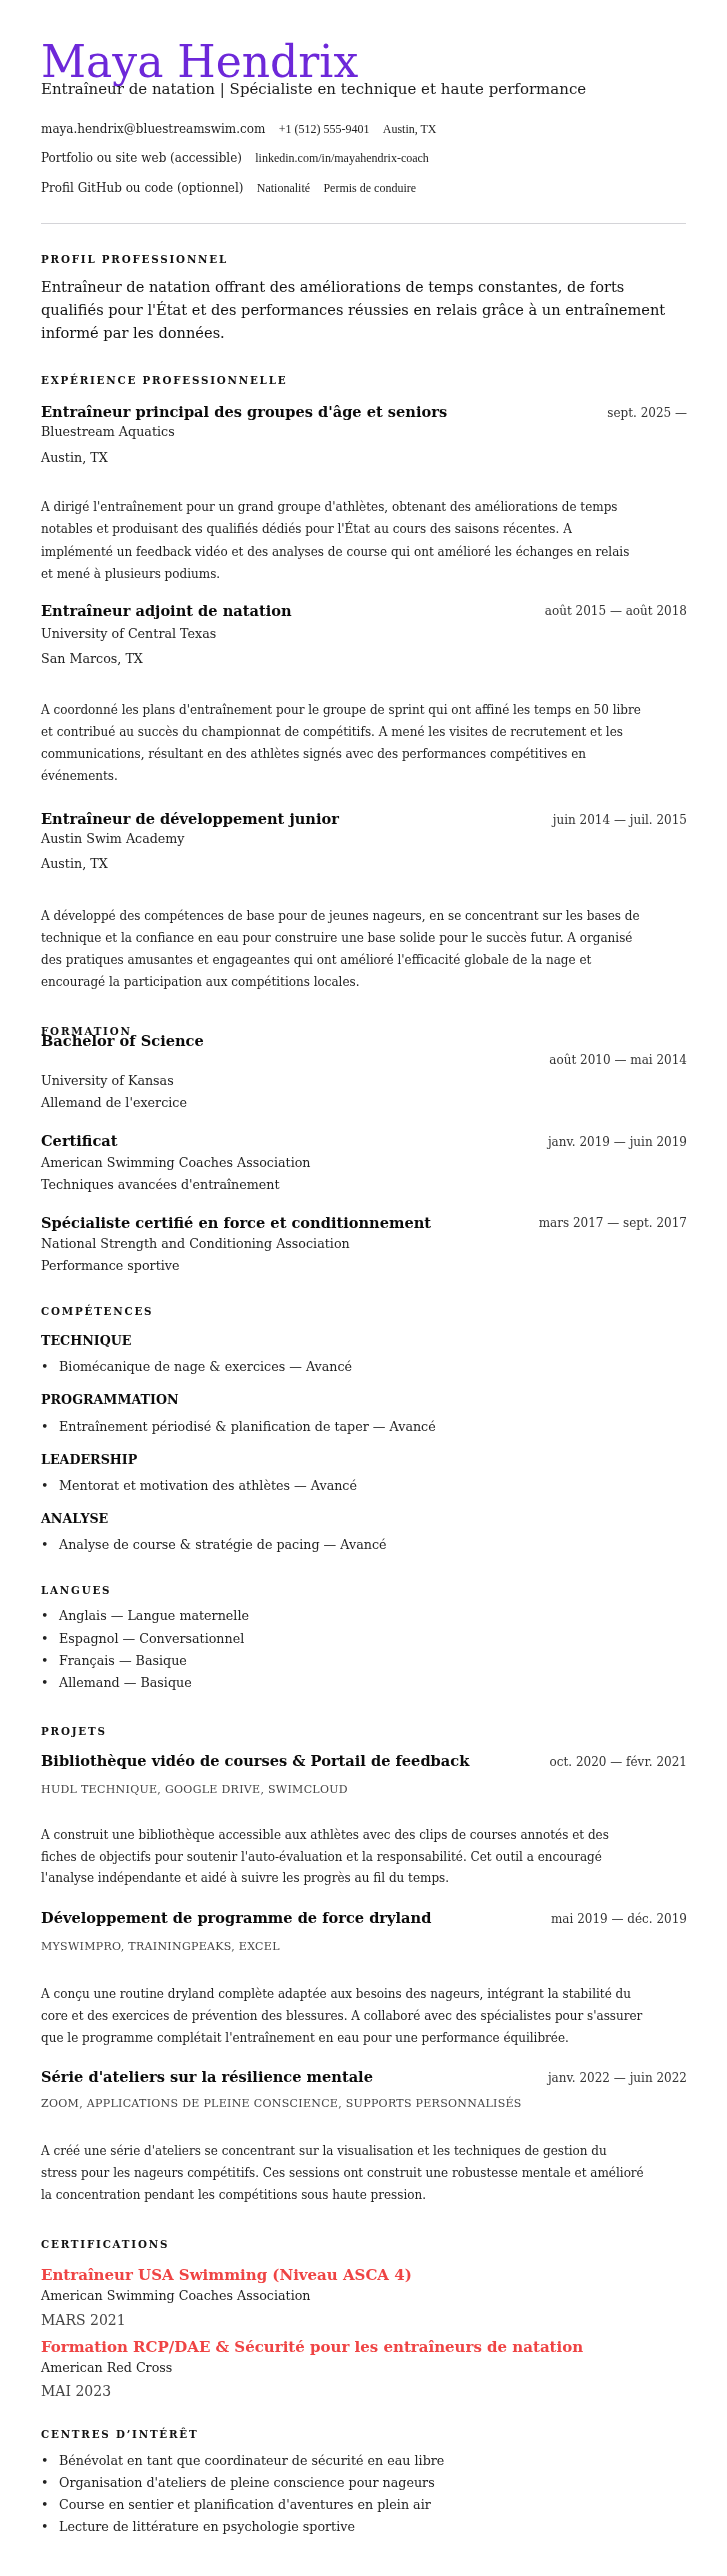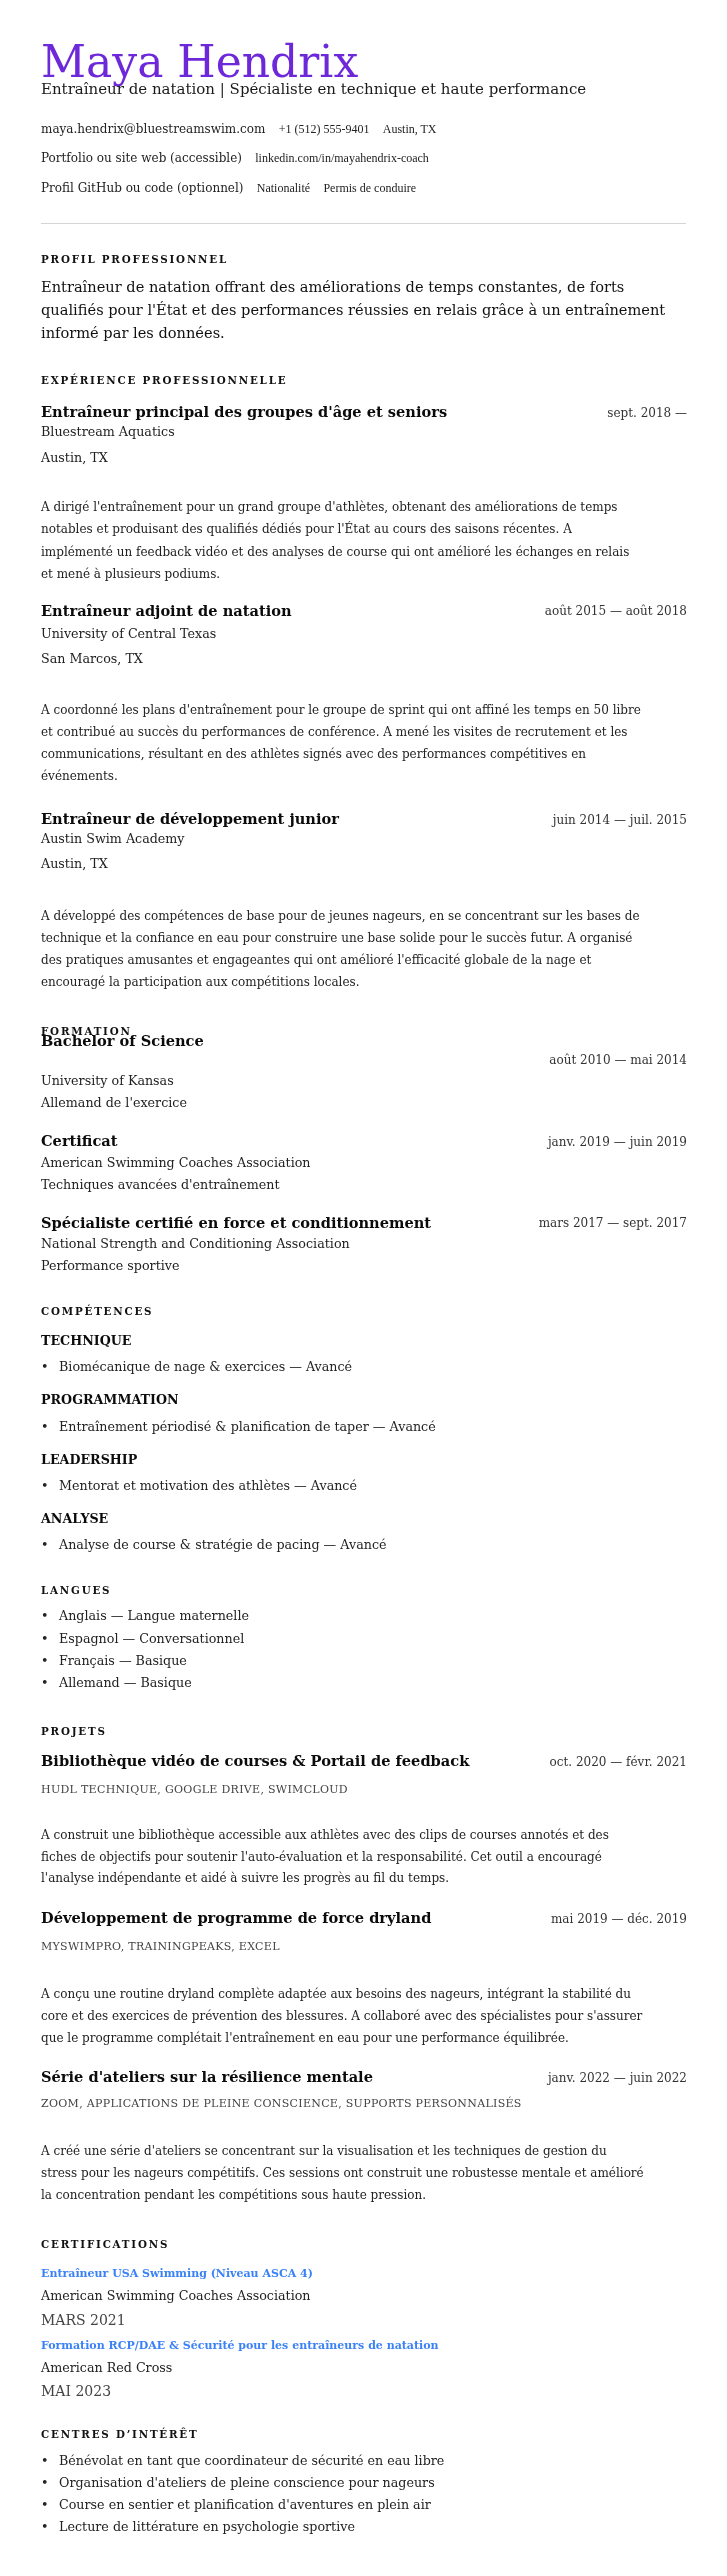--- a/index.html
+++ b/index.html
@@ -15,21 +15,21 @@
   .summary { left: 41px; font-size: 14.6px; color: #111111; }
   .item-title { left: 41px; font-size: 14.6px; font-weight: bold; color: #0b0b0b; }
   .item-date { right: 41px; font-size: 12px; color: #333333; text-align: right; }
   .item-sub { left: 41px; font-size: 12.7px; color: #222222; }
   .item-loc { left: 41px; font-size: 12.7px; color: #222222; }
   .desc { left: 41px; font-size: 12px; color: #222222; text-align: right; }
   .tech { left: 41px; font-size: 11px; color: #444444; letter-spacing: 0.3px; }
   .skill-h { left: 41px; font-size: 12.7px; font-weight: bold; color: #0b0b0b; }
   .bullet { left: 41px; font-size: 12.7px; color: #222222; }
   .bullet .dot { display: inline-block; width: 18px; }
-  .cert-title { left: 41px; font-size: 11px; font-weight: bold; color: #3b82f6; }
+  .cert-title { left: 41px; font-size: 15px; font-weight: bold; color: #ef4444; }
   .cert-date { left: 41px; font-size: 14px; color: #444444; }
 </style>
 </head>
 <body>
 
 <div class="abs name" style="top:40px">Maya Hendrix</div>
 <div class="abs subtitle" style="top:82px">Entraîneur de natation | Spécialiste en technique et haute performance</div>
 
 <div class="abs contact-row" style="top:123px">
   <span>maya.hendrix@bluestreamswim.com</span><span>+1 (512) 555-9401</span><span>Austin, TX</span>
@@ -44,34 +44,34 @@
 <div class="rule" style="top:223px"></div>
 
 <div class="abs section-h" style="top:254px">PROFIL PROFESSIONNEL</div>
 <div class="abs summary" style="top:280px">Entraîneur de natation offrant des améliorations de temps constantes, de forts</div>
 <div class="abs summary" style="top:303px">qualifiés pour l'État et des performances réussies en relais grâce à un entraînement</div>
 <div class="abs summary" style="top:326px">informé par les données.</div>
 
 <div class="abs section-h" style="top:375px">EXPÉRIENCE PROFESSIONNELLE</div>
 
 <div class="abs item-title" style="top:405px">Entraîneur principal des groupes d'âge et seniors</div>
-<div class="abs item-date" style="top:407px">sept. 2018 —</div>
+<div class="abs item-date" style="top:407px">sept. 2025 —</div>
 <div class="abs item-sub" style="top:426px">Bluestream Aquatics</div>
 <div class="abs item-loc" style="top:452px">Austin, TX</div>
 <div class="abs desc" style="top:501px">A dirigé l'entraînement pour un grand groupe d'athlètes, obtenant des améliorations de temps</div>
 <div class="abs desc" style="top:523px">notables et produisant des qualifiés dédiés pour l'État au cours des saisons récentes. A</div>
 <div class="abs desc" style="top:546px">implémenté un feedback vidéo et des analyses de course qui ont amélioré les échanges en relais</div>
 <div class="abs desc" style="top:568px">et mené à plusieurs podiums.</div>
 
 <div class="abs item-title" style="top:604px">Entraîneur adjoint de natation</div>
 <div class="abs item-date" style="top:605px">août 2015 — août 2018</div>
 <div class="abs item-sub" style="top:628px">University of Central Texas</div>
 <div class="abs item-loc" style="top:653px">San Marcos, TX</div>
 <div class="abs desc" style="top:704px">A coordonné les plans d'entraînement pour le groupe de sprint qui ont affiné les temps en 50 libre</div>
-<div class="abs desc" style="top:726px">et contribué au succès du performances de conférence. A mené les visites de recrutement et les</div>
+<div class="abs desc" style="top:726px">et contribué au succès du championnat de compétitifs. A mené les visites de recrutement et les</div>
 <div class="abs desc" style="top:748px">communications, résultant en des athlètes signés avec des performances compétitives en</div>
 <div class="abs desc" style="top:770px">événements.</div>
 
 <div class="abs item-title" style="top:812px">Entraîneur de développement junior</div>
 <div class="abs item-date" style="top:814px">juin 2014 — juil. 2015</div>
 <div class="abs item-sub" style="top:833px">Austin Swim Academy</div>
 <div class="abs item-loc" style="top:858px">Austin, TX</div>
 <div class="abs desc" style="top:910px">A développé des compétences de base pour de jeunes nageurs, en se concentrant sur les bases de</div>
 <div class="abs desc" style="top:932px">technique et la confiance en eau pour construire une base solide pour le succès futur. A organisé</div>
 <div class="abs desc" style="top:954px">des pratiques amusantes et engageantes qui ont amélioré l'efficacité globale de la nage et</div>

